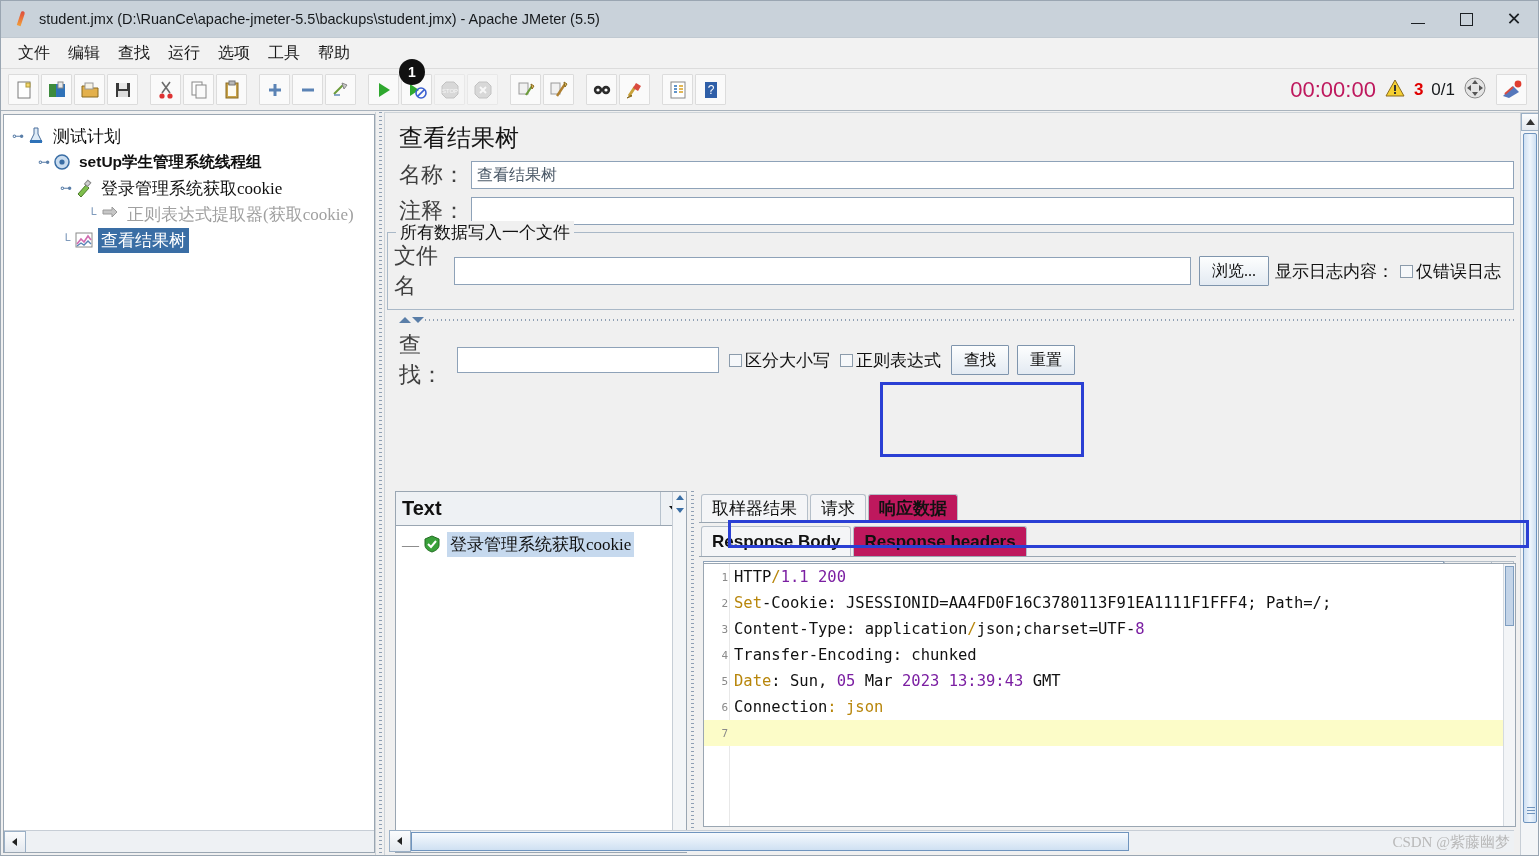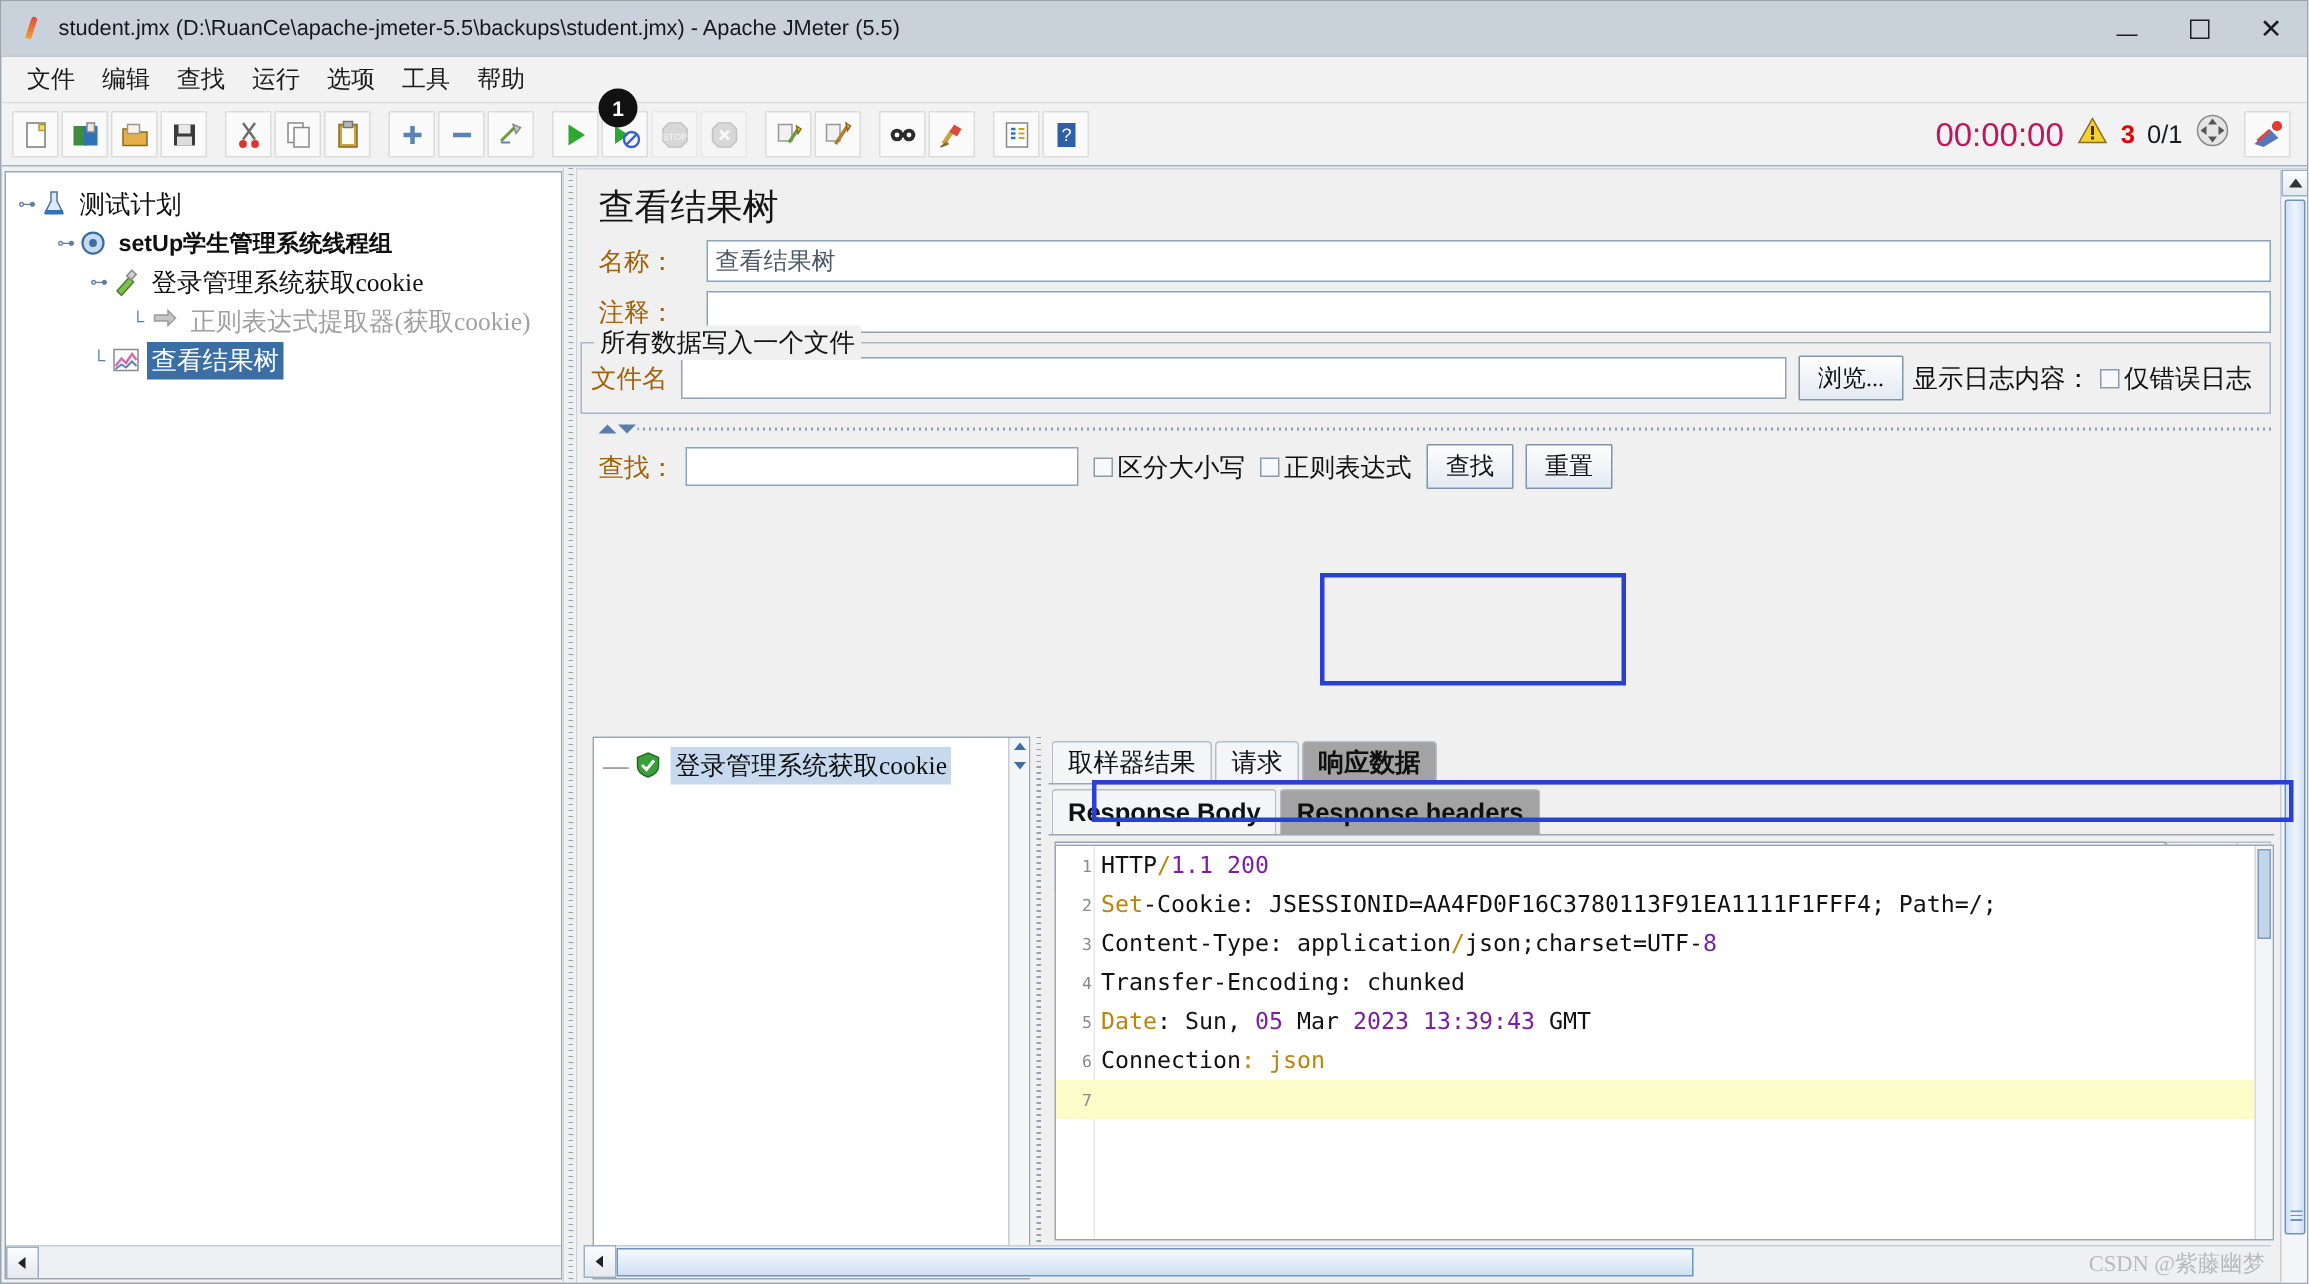--- a/index.html
+++ b/index.html
@@ -204,23 +204,23 @@
     font-family: "Liberation Serif", serif;
     color: #151515;
     padding: 9px 0 6px 14px;
   }
   .field-row {
     display: flex; align-items: center;
     padding: 0 6px 0 14px;
     margin-bottom: 6px;
   }
   .field-label {
-    font-size: 17px;
-    font-family: "Liberation Serif", serif;
-    color: #a16207;
+    font-size: 22px;
+    font-family: "Liberation Serif", serif;
+    color: #404040;
     width: 72px;
     flex: 0 0 auto;
   }
   .txtinput {
     flex: 1;
     height: 28px;
     background: #ffffff;
     border: 1px solid #8ea2b8;
     font-size: 16px;
     font-family: "Liberation Serif", serif;
@@ -367,21 +367,21 @@
     display: flex; align-items: center;
     font-size: 17px;
     font-family: "Liberation Serif", serif;
     color: #111;
     background: #f4f5f7;
     border: 1px solid #b5bfc9;
     border-bottom: none;
     margin-right: 2px;
     border-radius: 3px 3px 0 0;
   }
-  .tab.active { background: #a3a3a3; font-weight: bold; }
+  .tab.active { background: #be185d; font-weight: bold; }
   .tab.sub {
     font-family: "Liberation Sans", sans-serif;
     font-weight: bold;
     font-size: 17px;
     height: 30px;
   }
   .tabrow.sub {
     height: 34px;
     background: transparent;
     border-bottom: 1px solid #9aa6b2;
@@ -806,20 +806,28 @@
           <div class="inline-label" style="margin-left:0;margin-right:10px">区分大小写</div>
           <span class="cbox"></span>
           <div class="inline-label" style="margin-left:0;margin-right:10px">正则表达式</div>
           <div class="btn" style="margin-right:8px">查找</div>
           <div class="btn">重置</div>
         </div>
 
         <div class="results-area">
 
           <div class="res-left">
+            <div class="combo">
+              <div class="ctext">Text</div>
+              <div class="carrow">
+                <svg width="12" height="8" viewBox="0 0 12 8">
+                    <path d="M1 1l5 6 5-6z" fill="#111"></path>
+                  </svg>
+              </div>
+            </div>
             <div class="res-tree-row">
               <span style="color:#7a7a7a;margin-right:4px">—</span>
               <span class="tw-icon">
                 <svg width="18" height="18" viewBox="0 0 18 18">
                     <path d="M9 1l7 3v6c0 4-4 6-7 7-3-1-7-3-7-7V4z" fill="#39a03a" stroke="#236d23"></path>
                     <path d="M5 9l3 3 5-6" stroke="#fff" stroke-width="2" fill="none"></path>
                   </svg>
               </span>
               <span class="lbl">登录管理系统获取cookie</span>
             </div>

